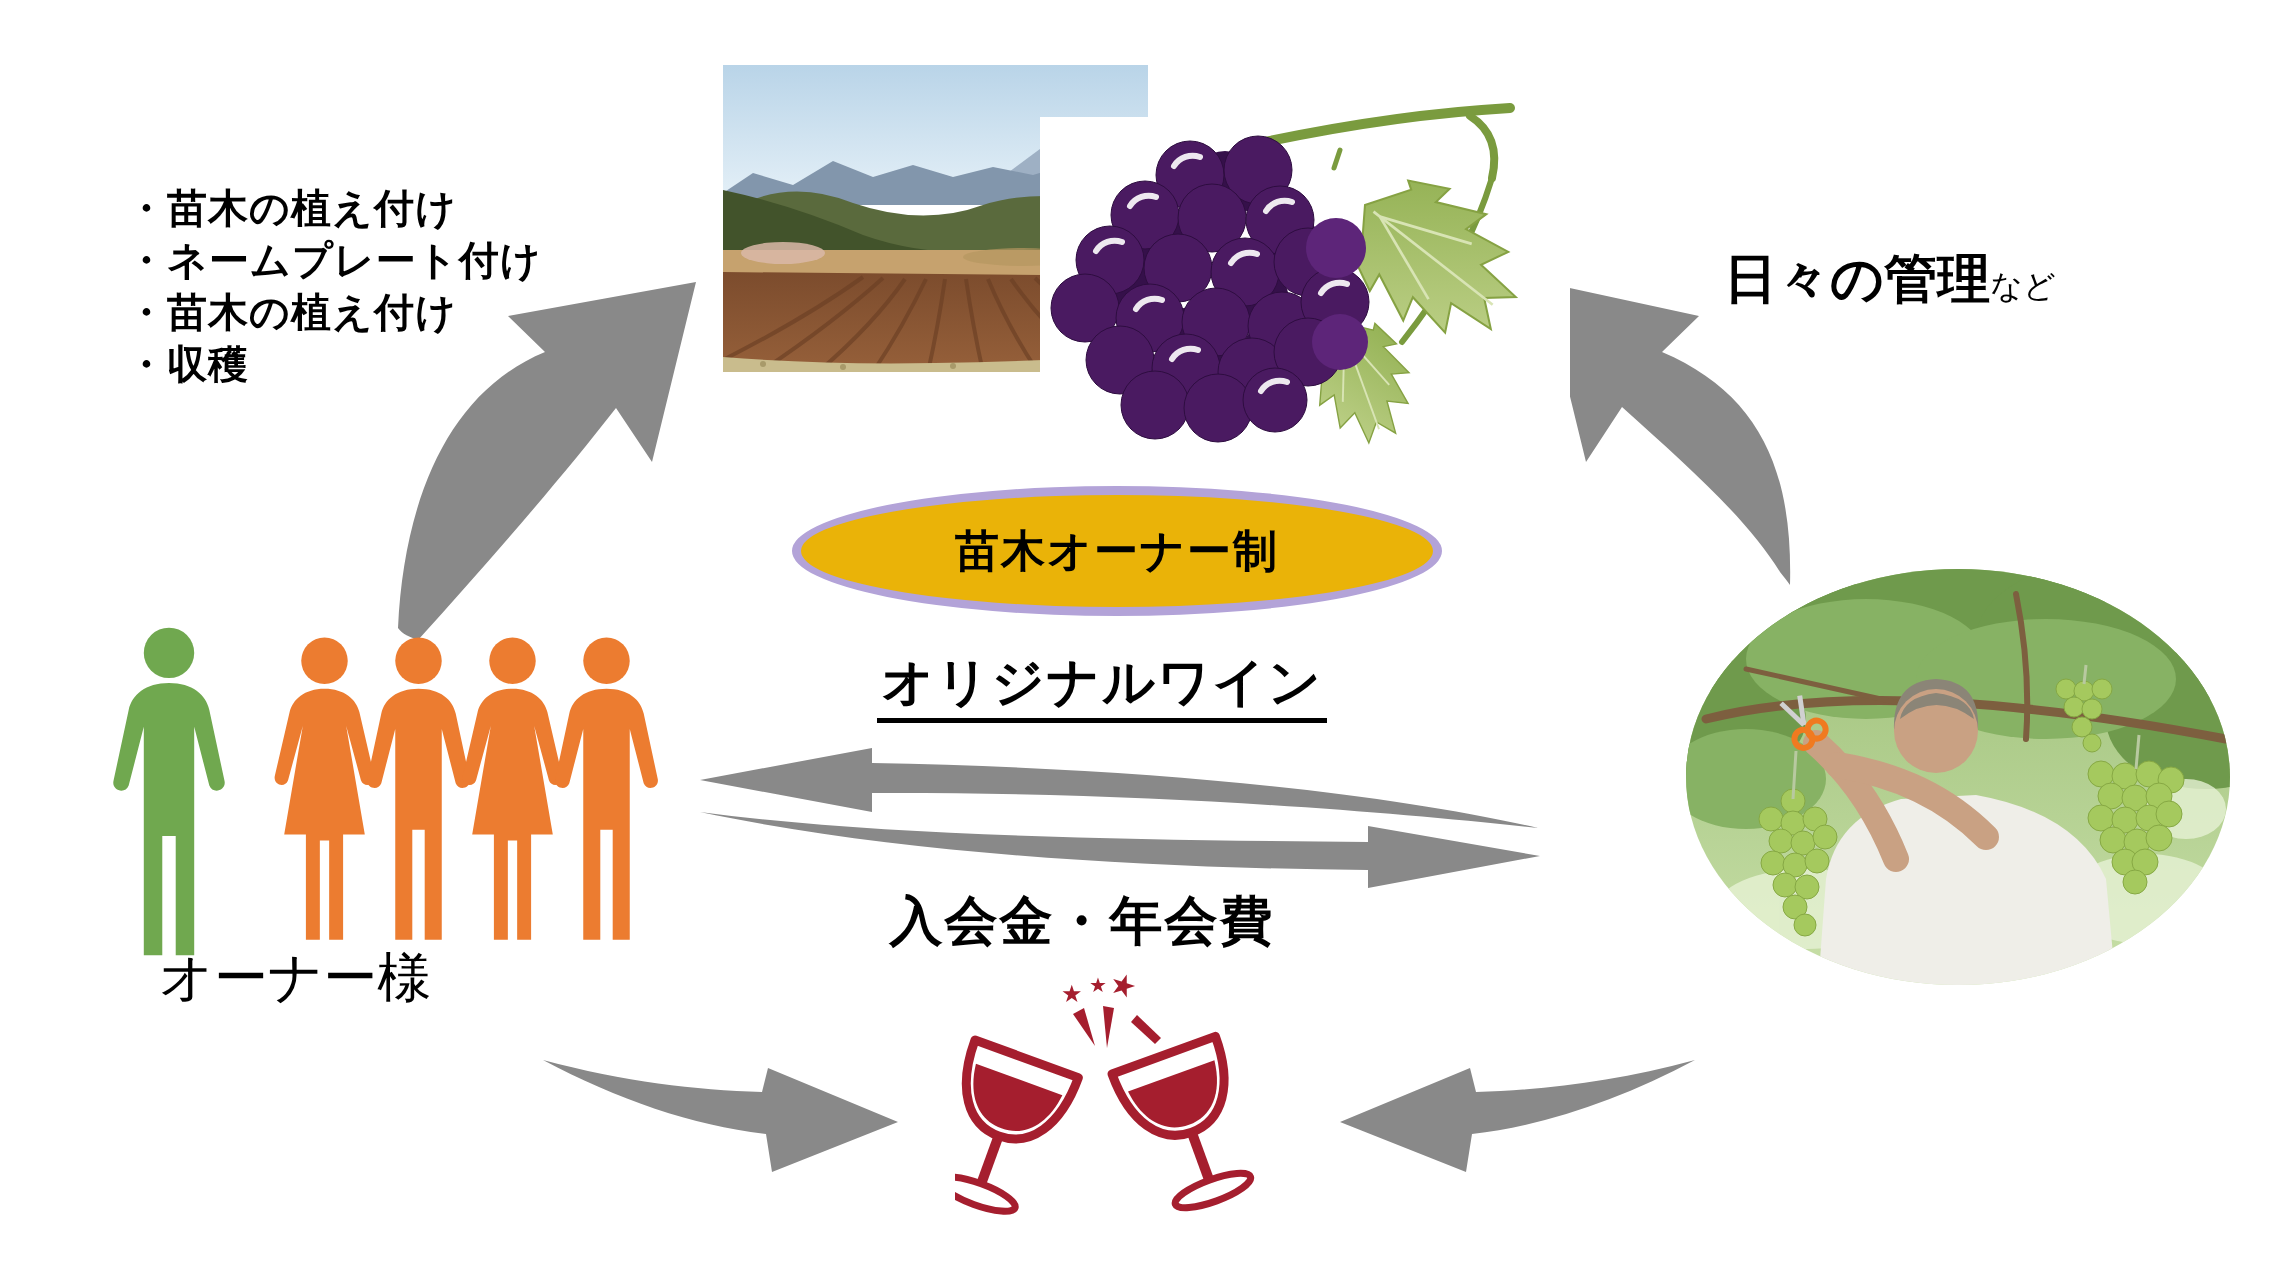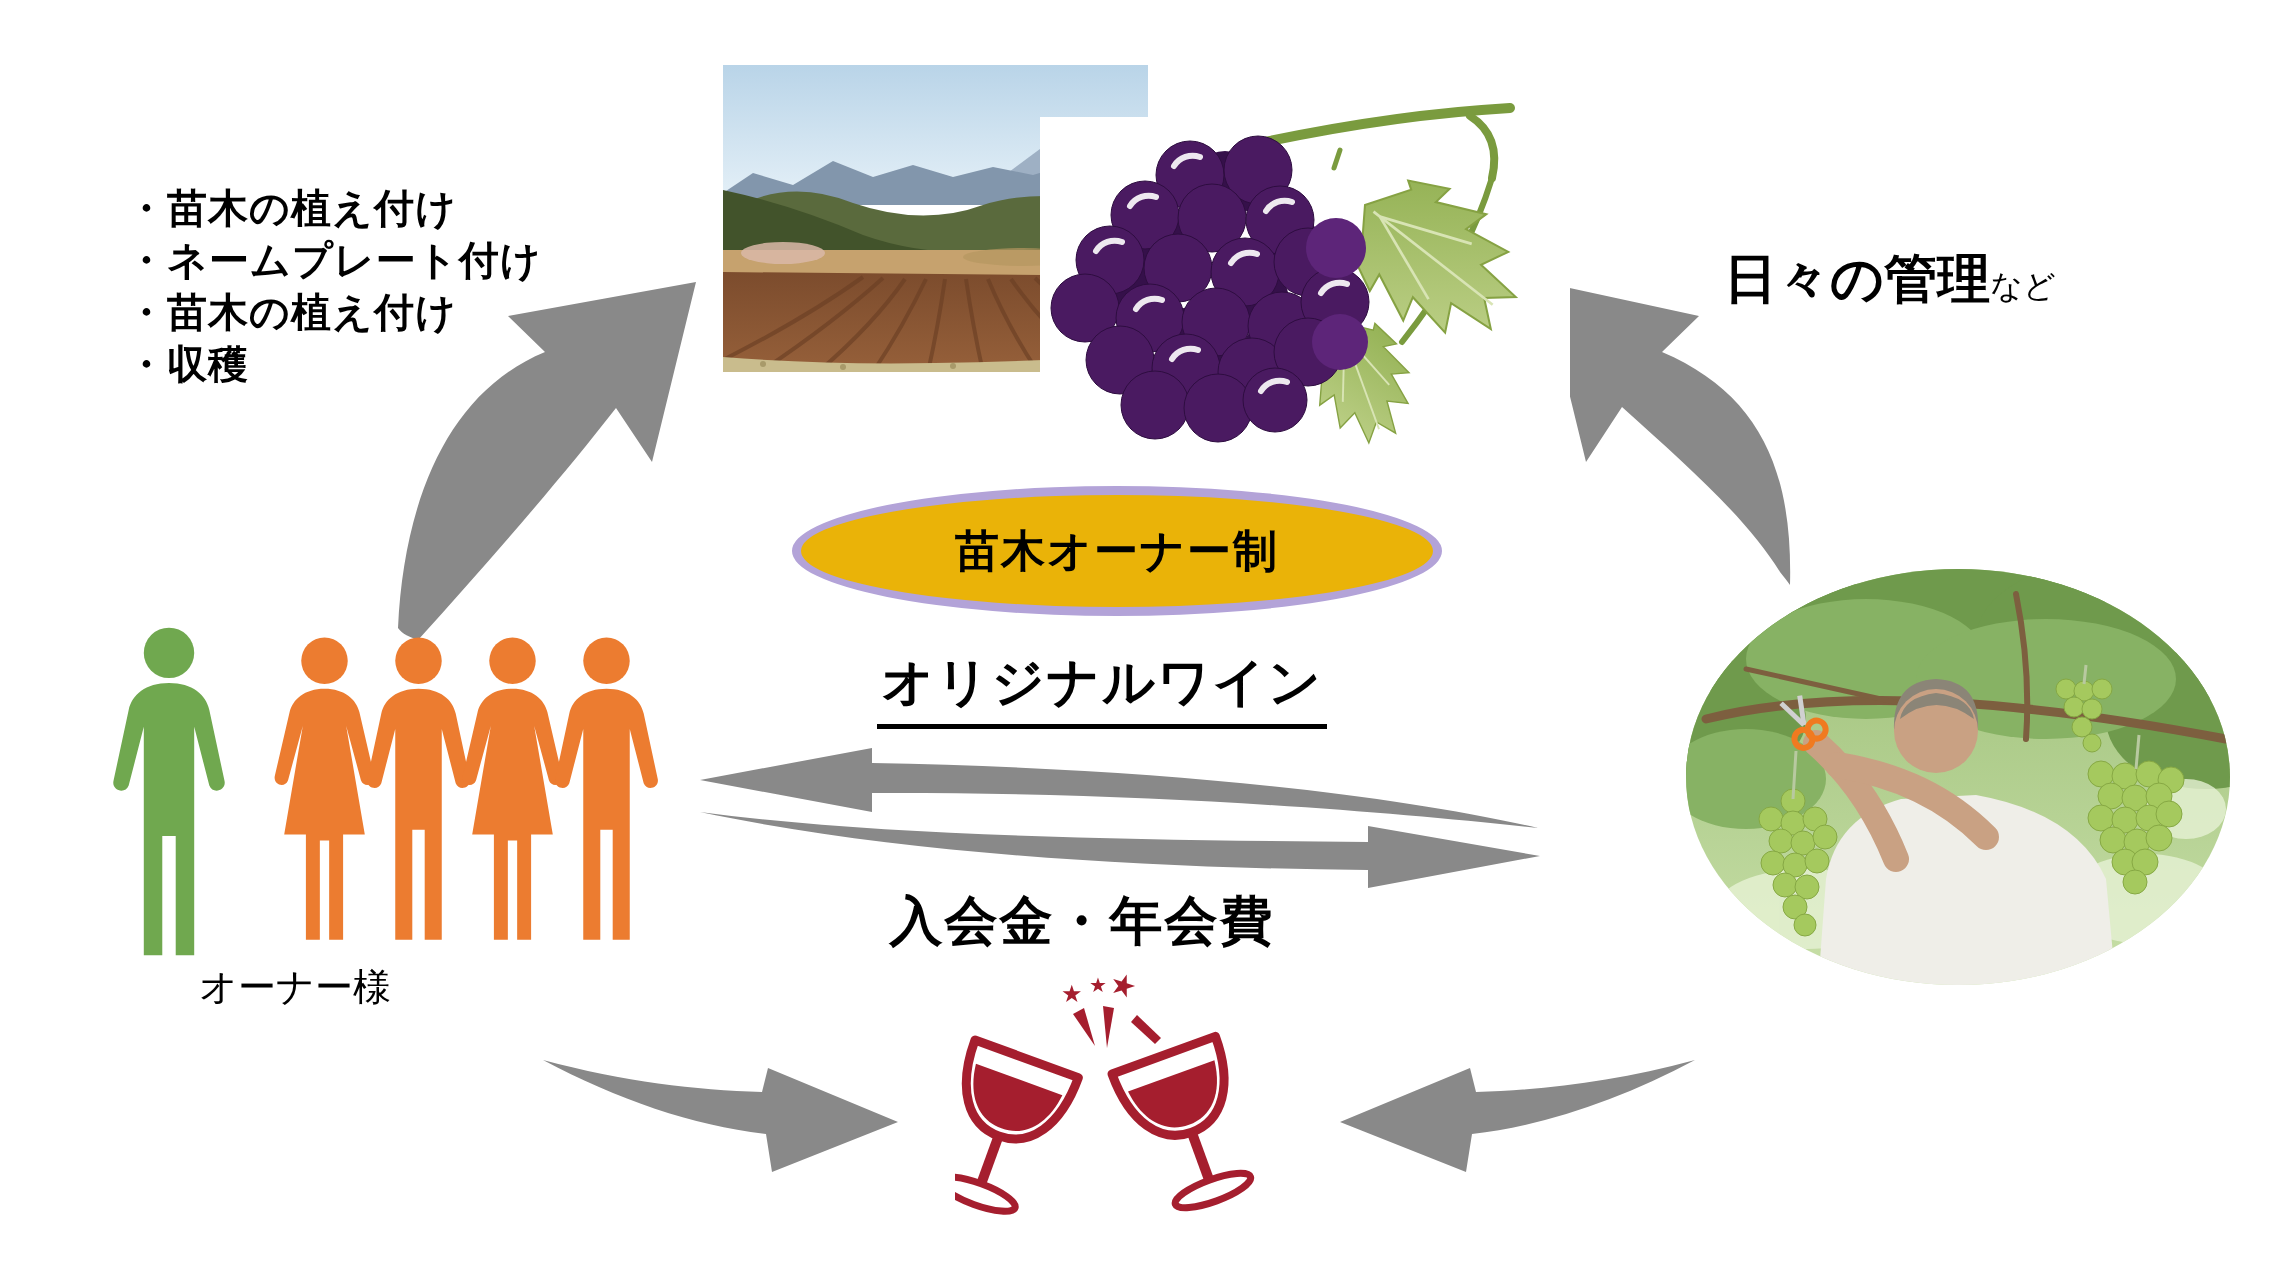--- a/index.html
+++ b/index.html
@@ -10,23 +10,23 @@
   .activities{left:126px;top:182px;}
   .activity{font-size:40px;font-weight:900;line-height:52px;letter-spacing:1px;white-space:nowrap;}
   .management{left:1724px;top:244px;white-space:nowrap;}
   .management .b{font-size:53px;font-weight:900;}
   .management .r{font-size:32px;font-weight:400;}
   .system-ellipse{left:792px;top:486px;width:650px;height:130px;border:9px solid #b3a3d8;
                   border-radius:50%;display:flex;align-items:center;justify-content:center;background:#eab308;box-sizing:border-box;}
   .system-ellipse span{font-size:44px;font-weight:900;letter-spacing:2px;white-space:nowrap;}
   .wine-wrap{left:812px;top:648px;width:580px;text-align:center;}
   .wine-wrap span{display:inline-block;font-size:52px;font-weight:900;letter-spacing:2px;
-                  border-bottom:5px solid #000;padding:0 4px 6px;white-space:nowrap;}
+                  border-bottom:5px solid #000;padding:0 4px 0;white-space:nowrap;}
   .fee{left:792px;top:886px;width:580px;text-align:center;font-size:53px;font-weight:900;letter-spacing:2px;white-space:nowrap;}
-  .owners-label{left:140px;top:962px;width:310px;text-align:center;font-size:38px;font-weight:400;white-space:nowrap;}
+  .owners-label{left:140px;top:942px;width:310px;text-align:center;font-size:54px;font-weight:400;white-space:nowrap;}
 </style>
 </head>
 <body>
 
 <div class="canvas">
 
   <svg class="abs" style="left:0;top:0;" width="2284" height="1287" viewBox="0 0 2284 1287">
     <g fill="#898989" stroke="none">
       <path d="M398,628 C404,500 448,392 545,352 L508,316 L696,282 L652,462 L616,408 C560,480 492,558 418,640 C410,637 402,634 398,628 Z"></path>
       <path d="M1790,585 C1793,468 1758,393 1662,352 L1699,316 L1542,282 L1586,462 L1622,407 C1690,468 1748,520 1780,572 C1784,577 1788,582 1790,585 Z"></path>

